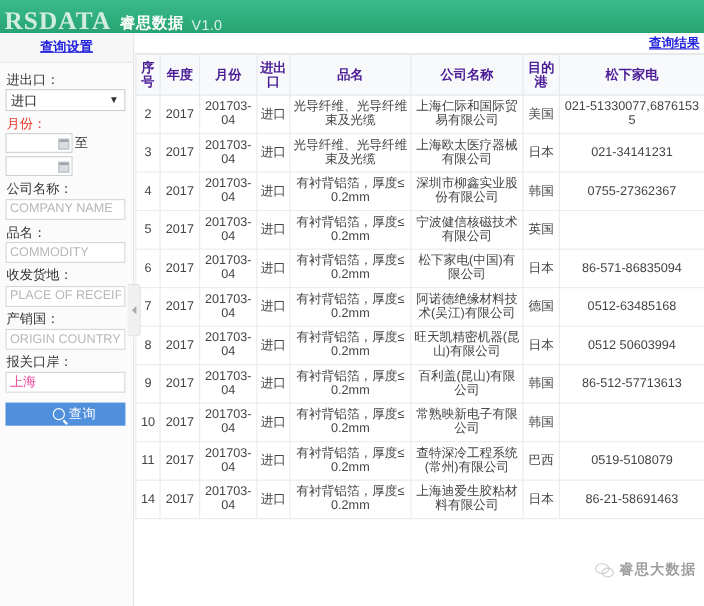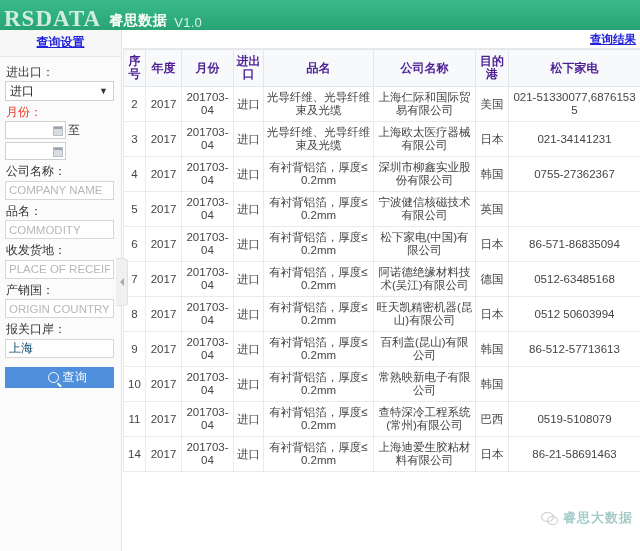--- a/index.html
+++ b/index.html
@@ -162,21 +162,21 @@
     padding: 0 3px;
     font-family: "Liberation Sans", sans-serif;
     outline: none;
     border-radius: 0;
   }
   .text-input::placeholder {
     color: #b7b7b7;
     font-size: 11.5px;
   }
   .text-input.filled {
-    color: #0c4a6e;
+    color: #ec4899;
     font-size: 12px;
   }
 
   .search-btn {
     margin-top: 9px;
     width: 109px;
     height: 21px;
     background: #4f8fdc;
     border: none;
     color: #ffffff;
@@ -318,21 +318,21 @@
     position: absolute;
     border: 1.4px solid #777;
     border-radius: 50%;
     background: transparent;
   }
   .wm-logo .b1 { left: 0; top: 0; width: 11px; height: 8px; }
   .wm-logo .b2 { left: 6px; top: 4px; width: 9px; height: 7px; }
   .wm-text {
     font-size: 13px;
     font-weight: bold;
-    color: #0f766e;
+    color: #000000;
     letter-spacing: 1px;
     white-space: nowrap;
   }
 </style>
 </head>
 <body>
 
 <div class="app-header">
   <div class="logo-mark">RSDATA</div>
   <div class="app-title">睿思数据</div>

